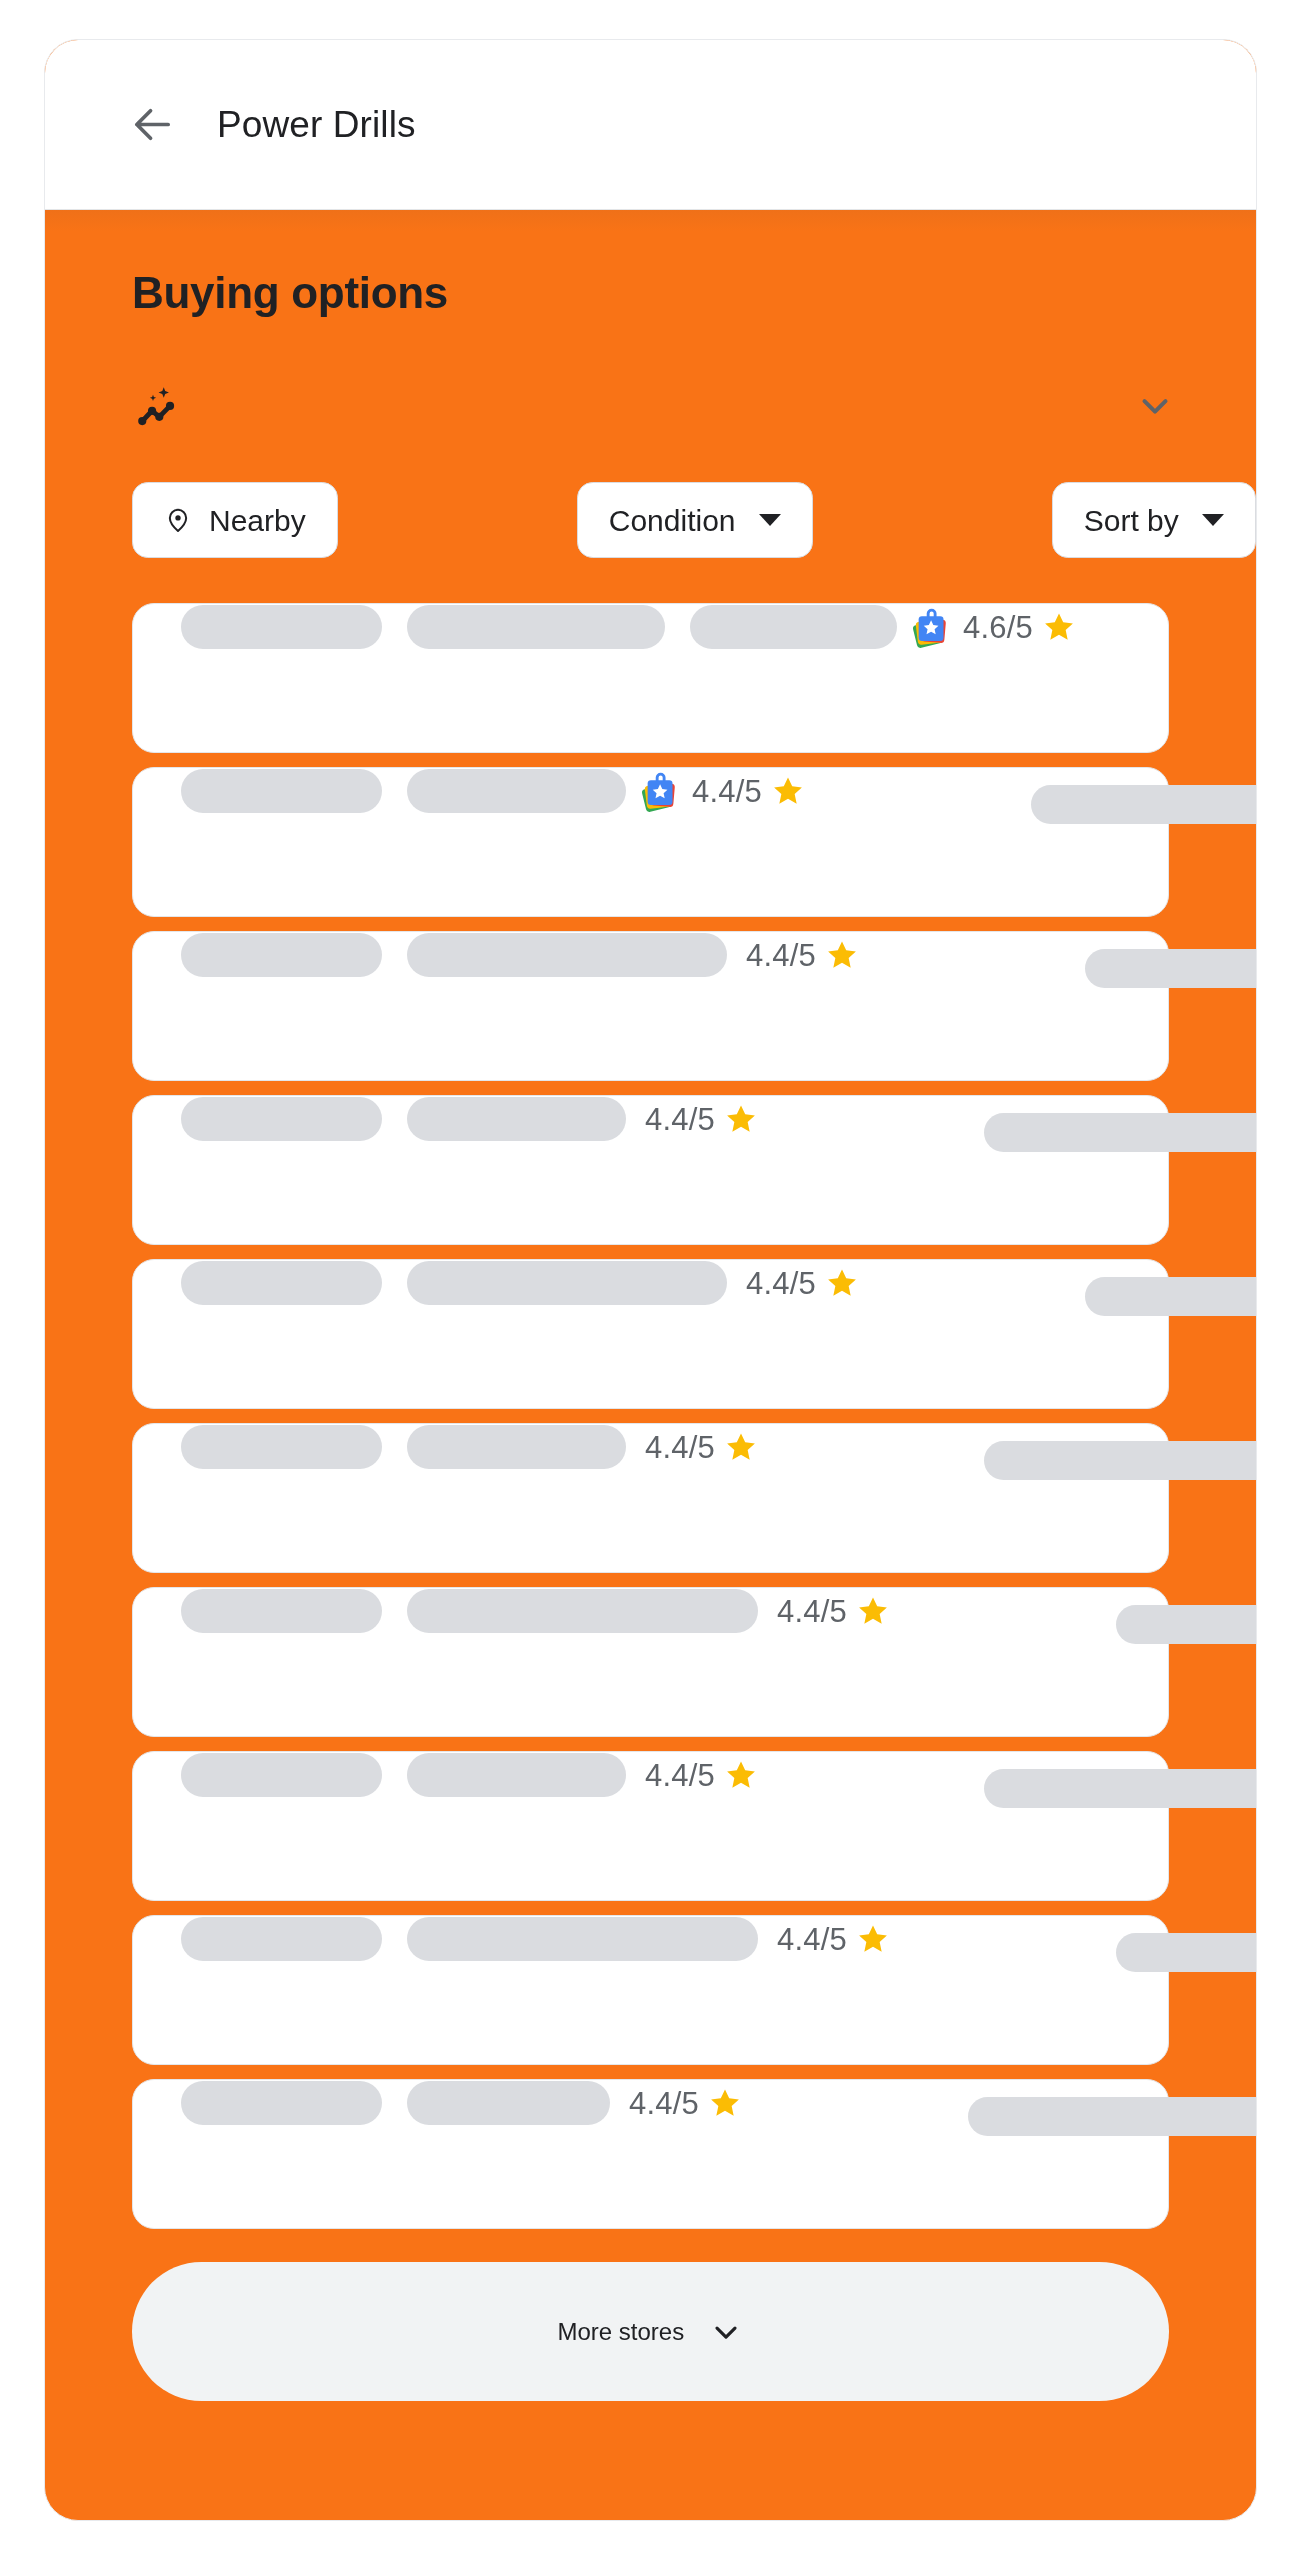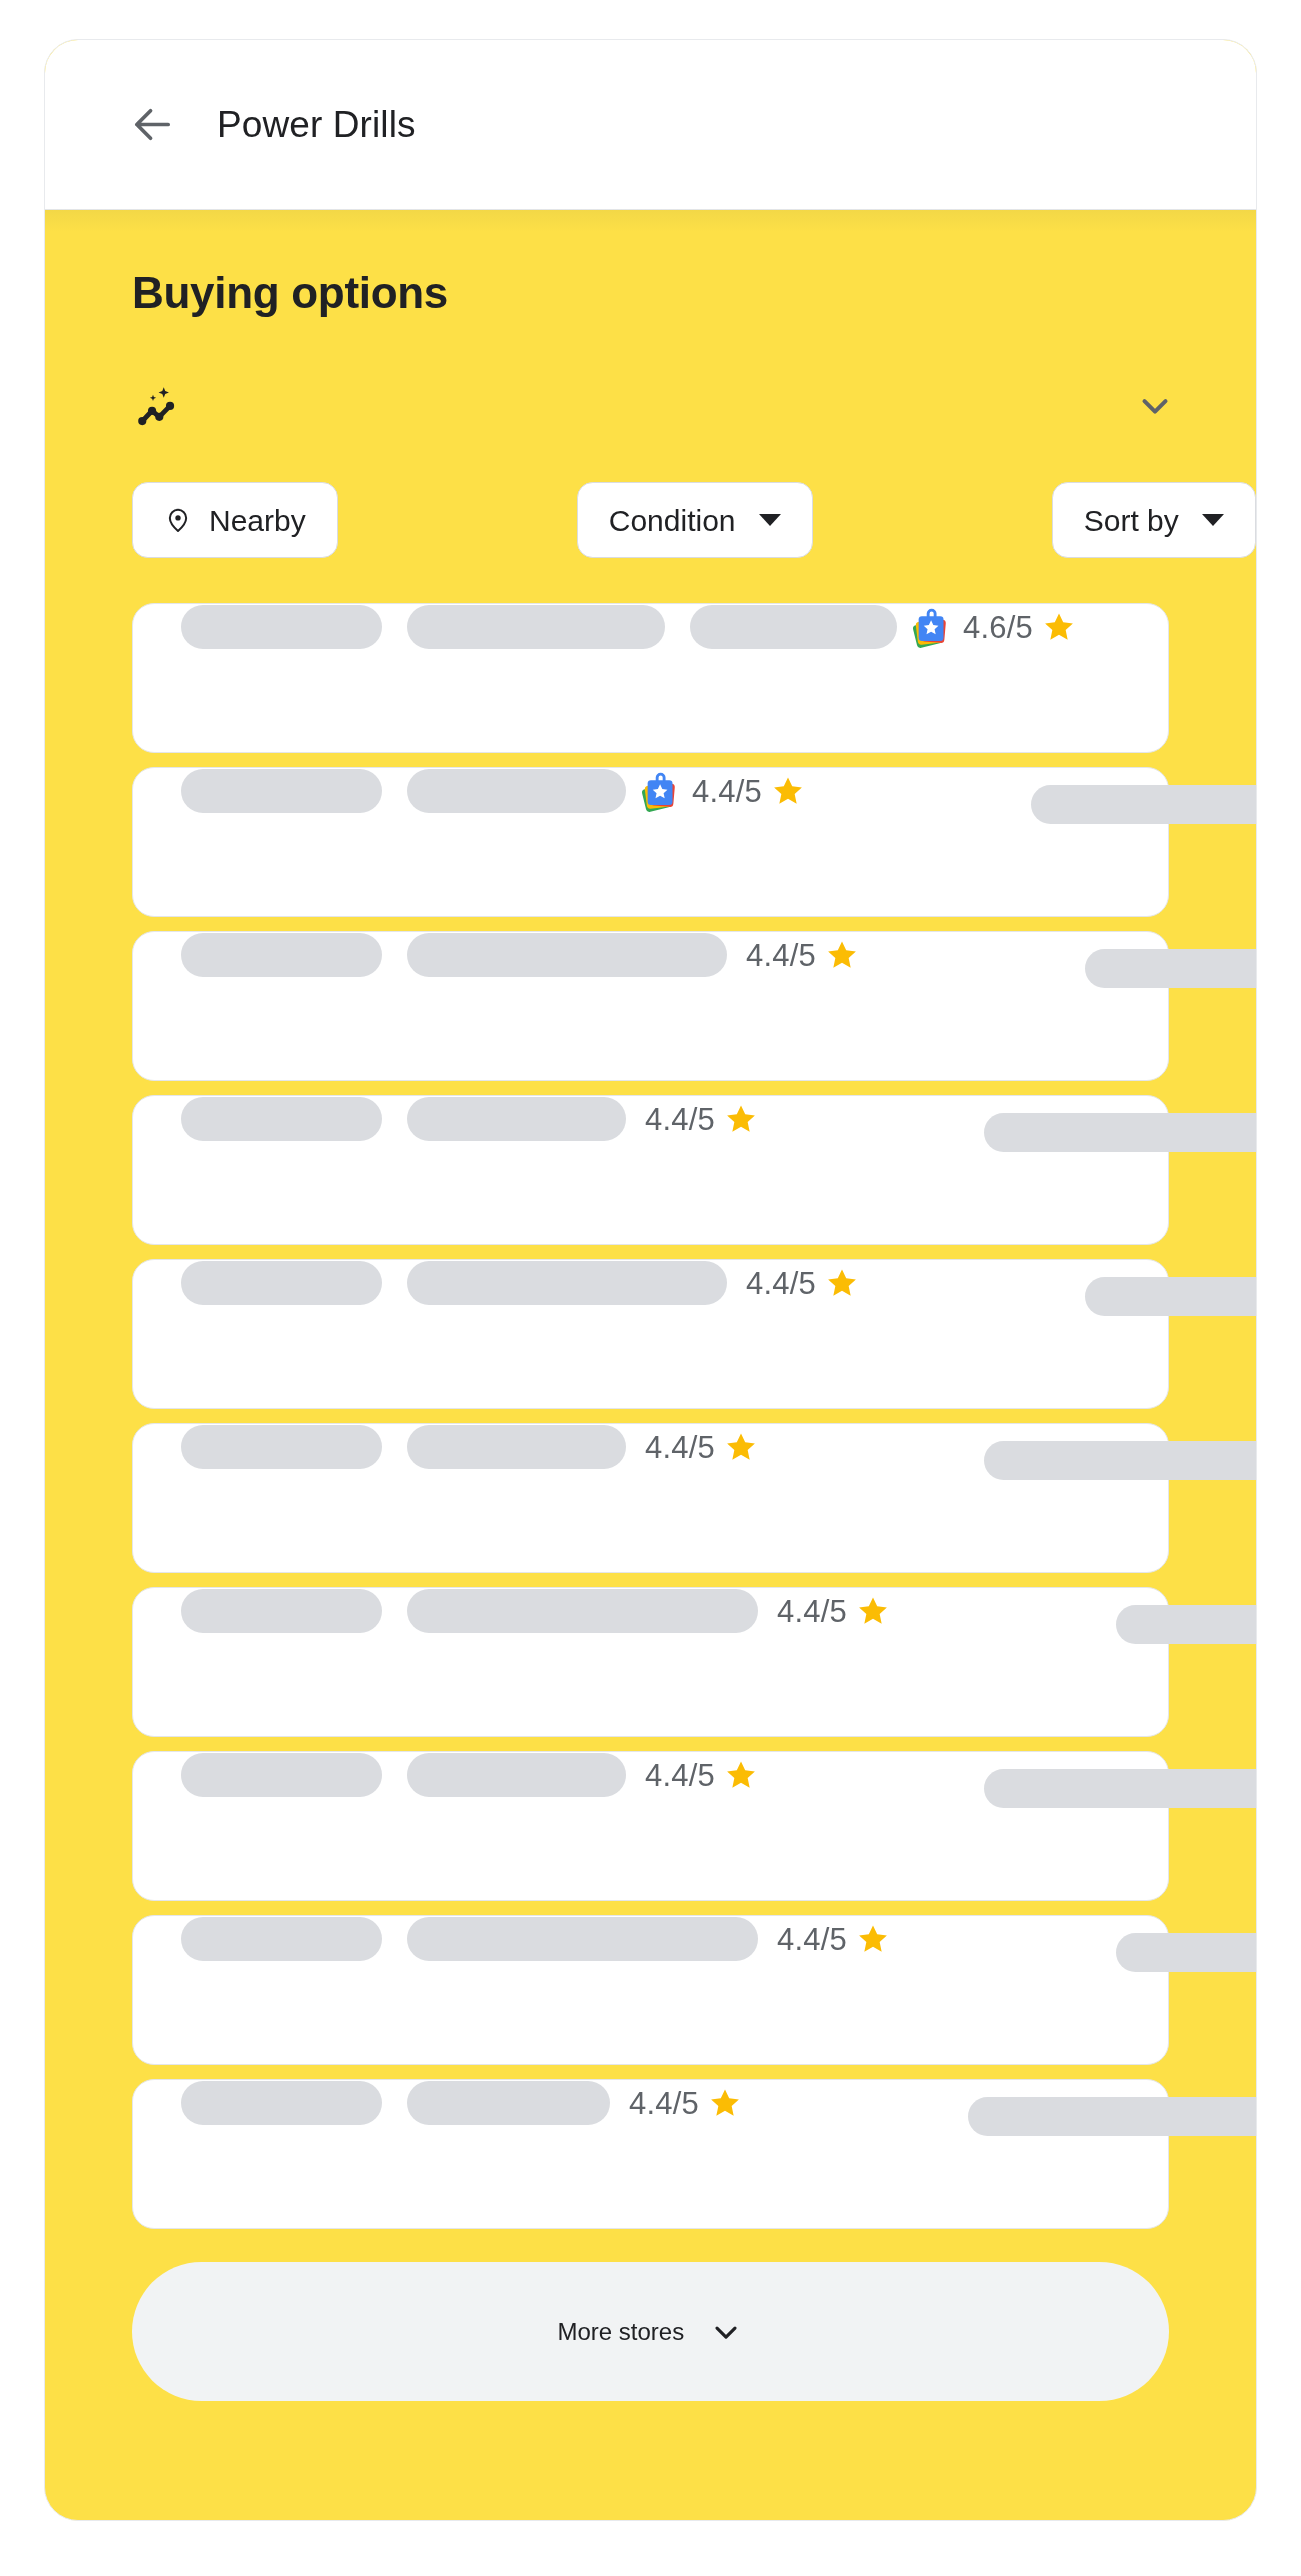--- a/index.html
+++ b/index.html
@@ -13,21 +13,21 @@
     -webkit-font-smoothing: antialiased;
   }
 
   
   .app-frame {
     position: absolute;
     left: 44px;
     top: 39px;
     width: 1213px;
     height: 2482px;
-    background: #fde047;
+    background: #f97316;
     border: 1.6px solid #e8eaed;
     border-radius: 34px;
     overflow: hidden;
   }
 
   
   .app-header {
     position: relative;
     height: 170px;
     background: #ffffff;

